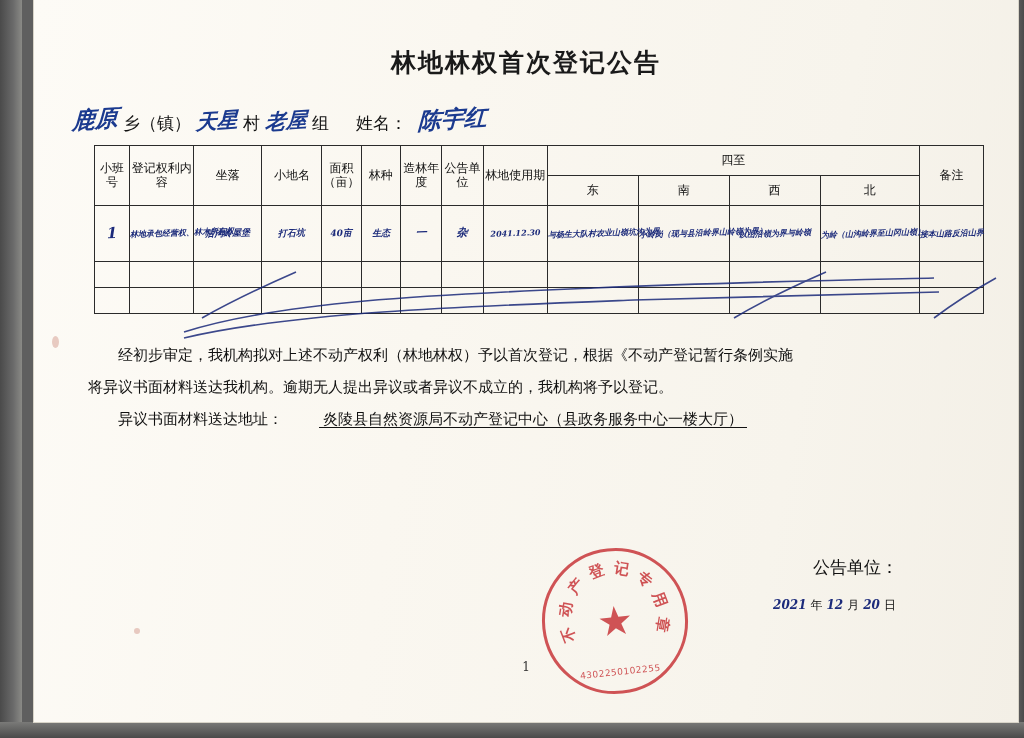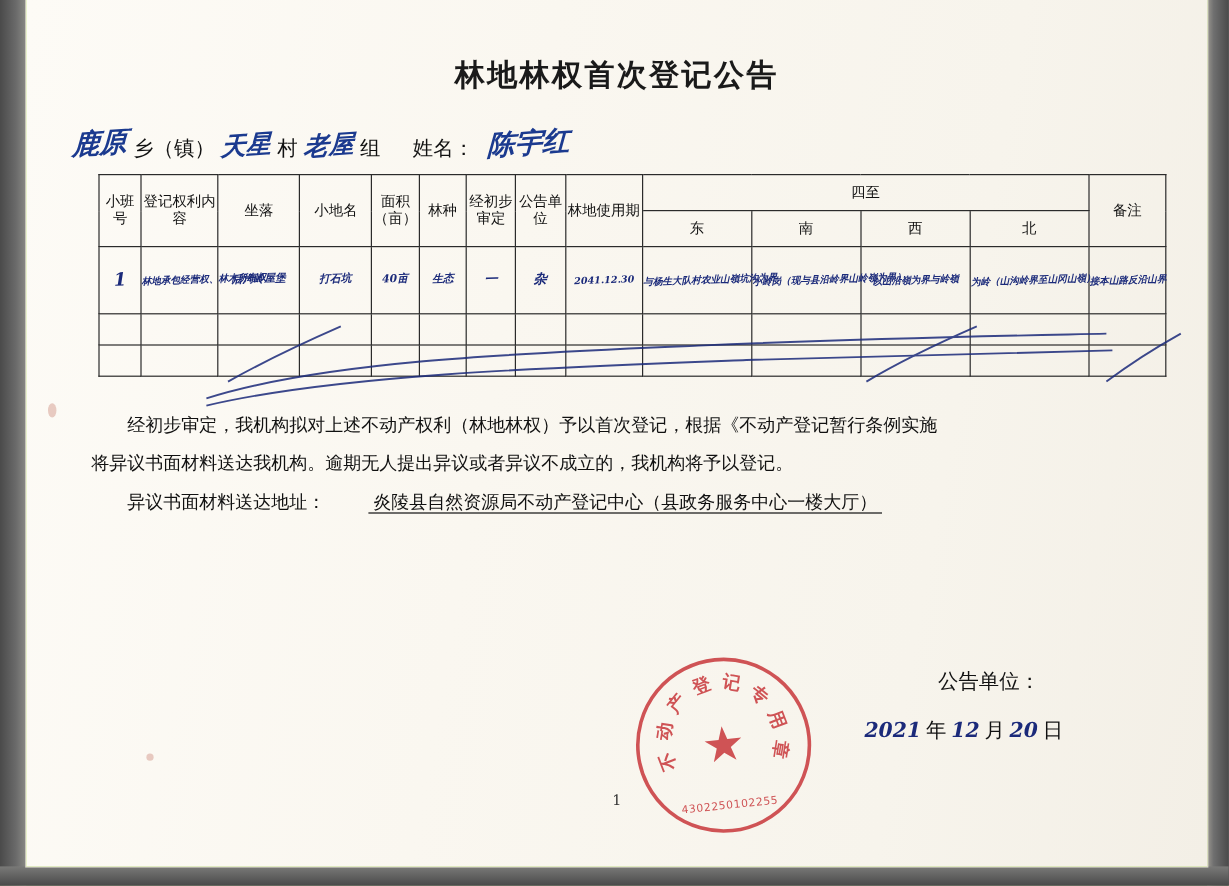--- a/index.html
+++ b/index.html
@@ -13,23 +13,23 @@
     overflow: hidden;
   }
   .page-wrap {
     position: relative;
     width: 1024px; height: 738px;
     background: #5f5f5f;
   }
   
   .paper {
     position: absolute;
-    left: 22px; top: 0px;
+    left: 34px; top: 0px;
     width: 984px; height: 722px;
-    background: #bef264;
+    background: #86efac;
     box-shadow: 0 0 0 1px #d8d4c8;
   }
   .paper:before {
     
     content: "";
     position: absolute; inset: 0;
     background: linear-gradient(100deg, #fdfbf6 0%, #faf7f0 40%, #f7f4ec 75%, #f3efe6 100%);
     pointer-events: none;
   }
   .paper > * { position: relative; }
@@ -169,21 +169,21 @@
     right: 120px;
     top: 556px;
     font-family: "DejaVu Serif", serif;
     font-size: 17px;
     color: #111;
     text-align: center;
   }
   .sign-date {
     margin-top: 18px;
     margin-left: -46px;
-    font-size: 17px;
+    font-size: 12px;
   }
   .date-hw {
     color: #1b2a7a; font-style: italic; font-weight: bold;
     padding: 0 4px;
   }
 
   
   .seal {
     position: absolute;
     left: 508px; top: 548px;
@@ -282,21 +282,21 @@
           <col style="width:62px">
       </colgroup>
       <thead>
         <tr class="row-head">
           <th rowspan="2"><span class="vtxt">小班号</span></th>
           <th rowspan="2"><span class="vtxt">登记权利内容</span></th>
           <th rowspan="2"><span class="vtxt">坐落</span></th>
           <th rowspan="2"><span class="vtxt">小地名</span></th>
           <th rowspan="2"><span class="vtxt">面积（亩）</span></th>
           <th rowspan="2"><span class="vtxt">林种</span></th>
-          <th rowspan="2"><span class="vtxt">经初步审定</span></th>
+          <th rowspan="2"><span class="vtxt">造林年度</span></th>
           <th rowspan="2"><span class="vtxt">公告单位</span></th>
           <th rowspan="2"><span class="vtxt">林地使用期</span></th>
           <th colspan="4"><span class="vtxt">四至</span></th>
           <th rowspan="2"><span class="vtxt">备注</span></th>
         </tr>
         <tr class="row-head">
           <th><span class="vtxt">东</span></th>
           <th><span class="vtxt">南</span></th>
           <th><span class="vtxt">西</span></th>
           <th><span class="vtxt">北</span></th>

